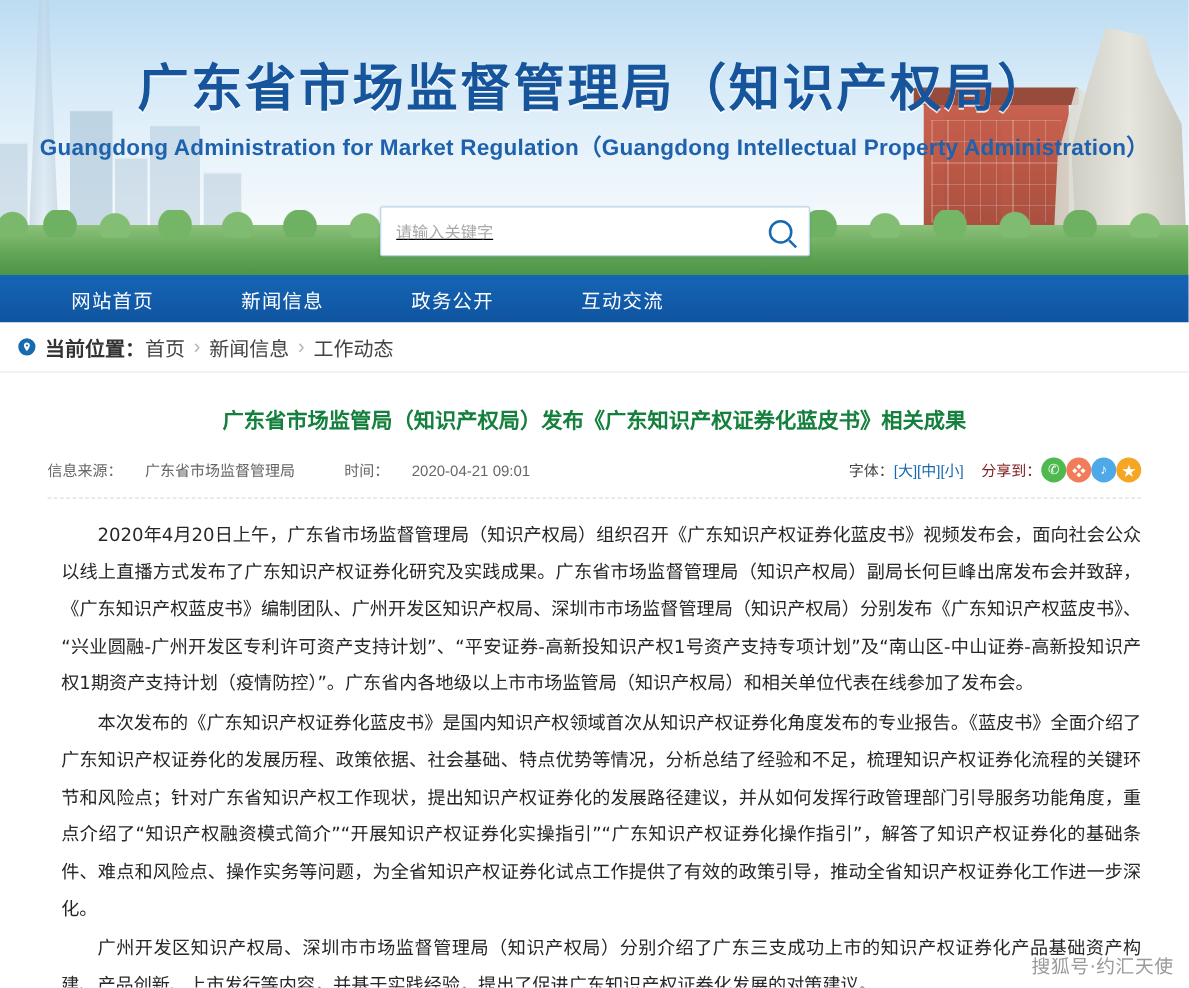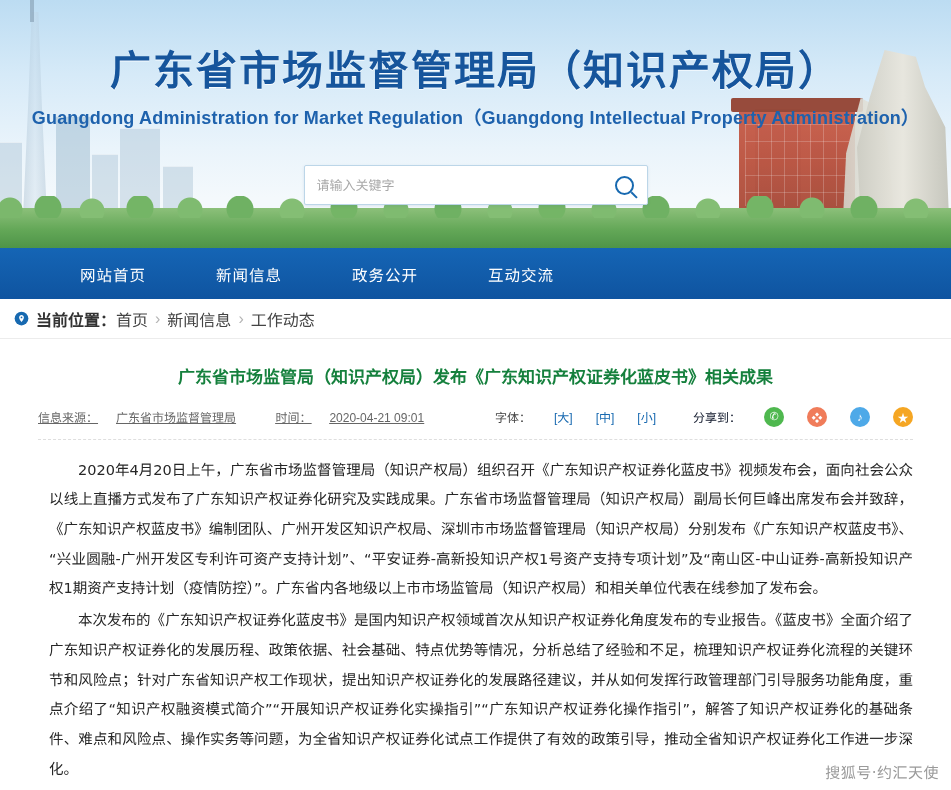--- a/index.html
+++ b/index.html
@@ -9,21 +9,21 @@
     height: 790px;
     font-family: "Liberation Sans", sans-serif;
     background: #ffffff;
     overflow: hidden;
     position: relative;
   }
 
   
   .banner {
     position: relative;
-    height: 248px;
+    height: 220px;
     overflow: hidden;
     background: linear-gradient(to bottom, #cfe6f6 0%, #e3f0fa 45%, #f1f7fb 70%, #dfeedd 100%);
   }
   .sky {
     position: absolute; inset: 0;
     background: linear-gradient(to bottom, #bcdcf2 0%, #d6eaf8 30%, #eaf4fb 60%, #f4f9fc 80%);
   }
   
   .tower {
     position: absolute;
@@ -138,20 +138,21 @@
     position: absolute;
     left: 50%; transform: translateX(-50%);
     top: 165px;
     width: 344px; height: 40px;
     background: #ffffff;
     border: 1px solid #bcd6e8;
     border-radius: 2px;
     display: flex;
     align-items: flex-end;
     box-shadow: 0 1px 3px rgba(40,90,140,.12);
+    text-decoration: underline;
   }
   .searchwrap input {
     flex: 1;
     border: 0; outline: 0;
     height: 100%;
     padding: 0 12px;
     font-size: 13px;
     color: #333;
     background: transparent;
     font-family: "Liberation Sans", sans-serif;
@@ -171,25 +172,25 @@
   .mag:after {
     content: ""; position: absolute;
     right: -6px; bottom: -4px;
     width: 8px; height: 2.4px;
     background: #1769b0;
     transform: rotate(45deg);
   }
 
   
   .nav {
-    height: 51px;
+    height: 38px;
     background: linear-gradient(to bottom, #1565b5 0%, #0f54a0 100%);
     display: flex;
     align-items: stretch;
-    padding-left: 45px;
+    padding-left: 22px;
   }
   .nav-item {
     color: #ffffff;
     font-size: 15.5px;
     display: flex;
     align-items: center;
     padding: 0 35px;
     cursor: pointer;
     letter-spacing: 1px;
     white-space: nowrap;
@@ -230,27 +231,27 @@
   }
   .meta {
     display: flex;
     align-items: center;
     justify-content: space-between;
     border-bottom: 1px dashed #dedede;
     padding-bottom: 12px;
     font-size: 12px;
     color: #666;
   }
-  .meta-left span { margin-right: 18px; text-decoration: underline; }
+  .meta-left span { margin-right: 18px; }
   .meta-right {
-    display: flex; align-items: center; gap: 23px;
+    display: flex; align-items: center; gap: 0;
   }
   .fontlabel { color: #444; }
   .fsize { color: #1769b0; cursor: pointer; }
-  .share-label { color: #0f172a; margin-left: 14px; }
+  .share-label { color: #7f1d1d; margin-left: 14px; }
   .dot {
     width: 20px; height: 20px; border-radius: 50%;
     display: inline-flex; align-items: center; justify-content: center;
     color: #fff; font-size: 11px; cursor: pointer;
   }
   .d-wechat { background: #4fb84f; }
   .d-weibo  { background: #f07c5a; }
   .d-qq     { background: #4ea9e8; }
   .d-star   { background: #f5a623; }
 

